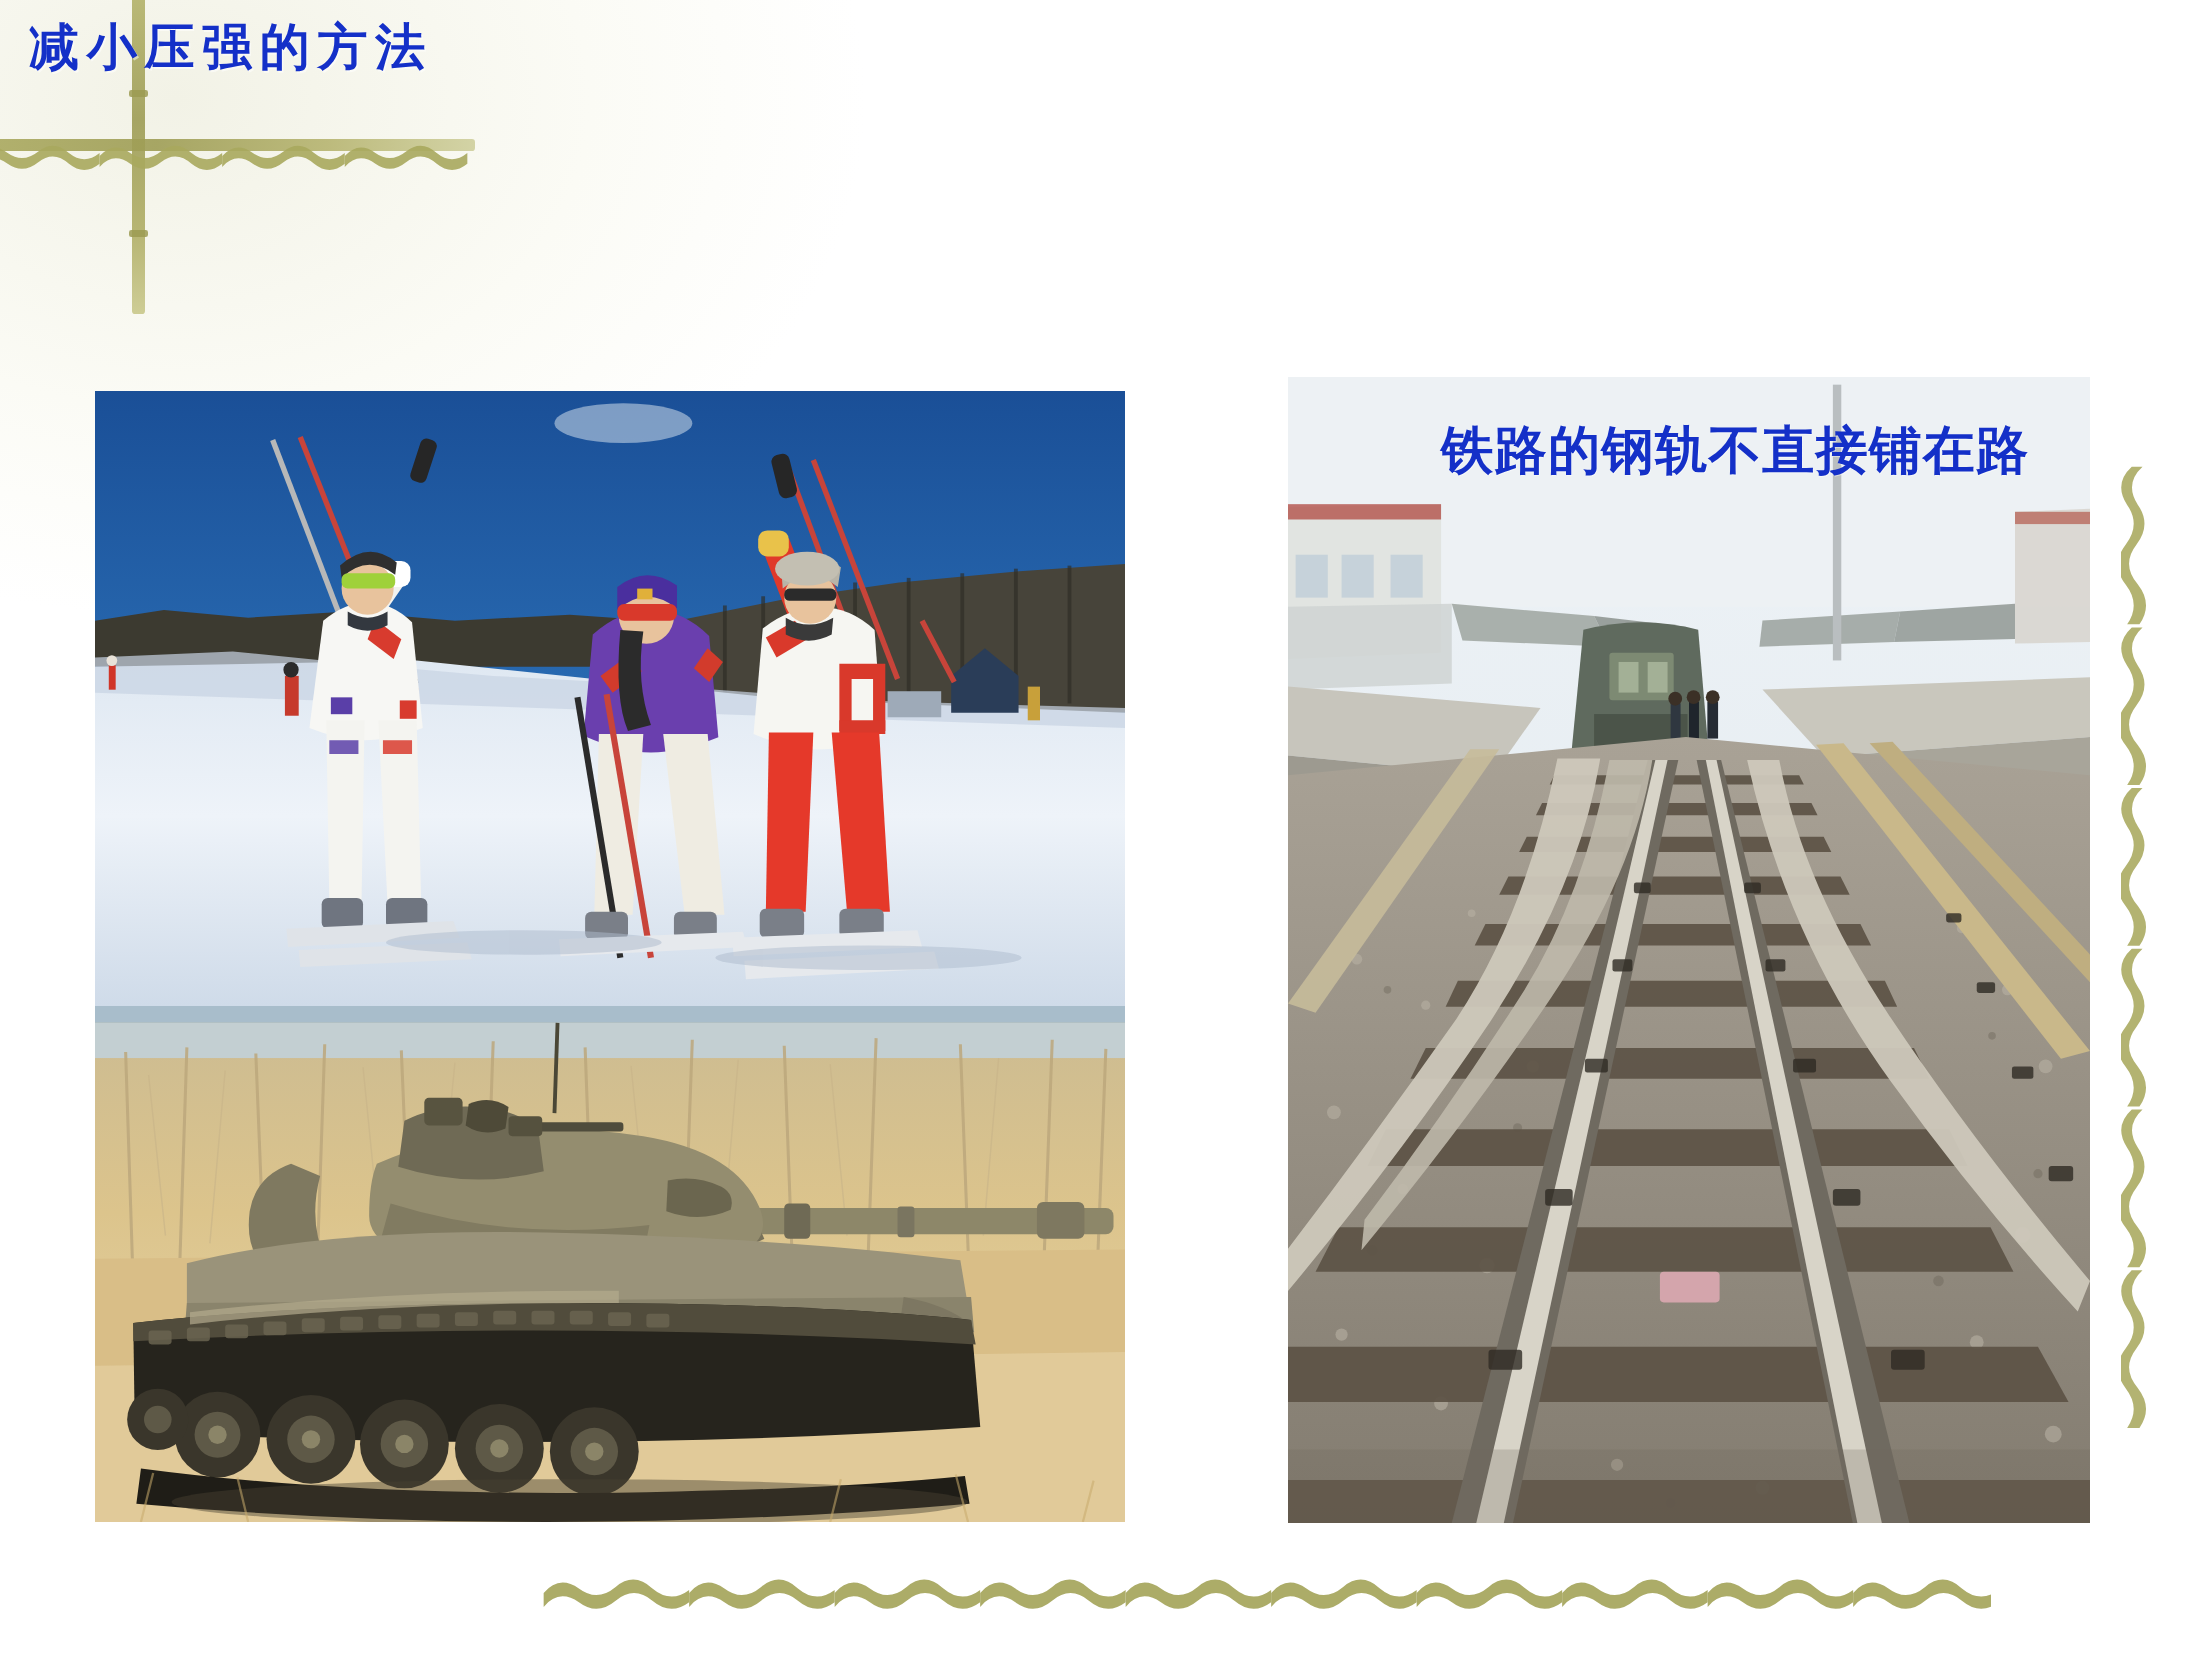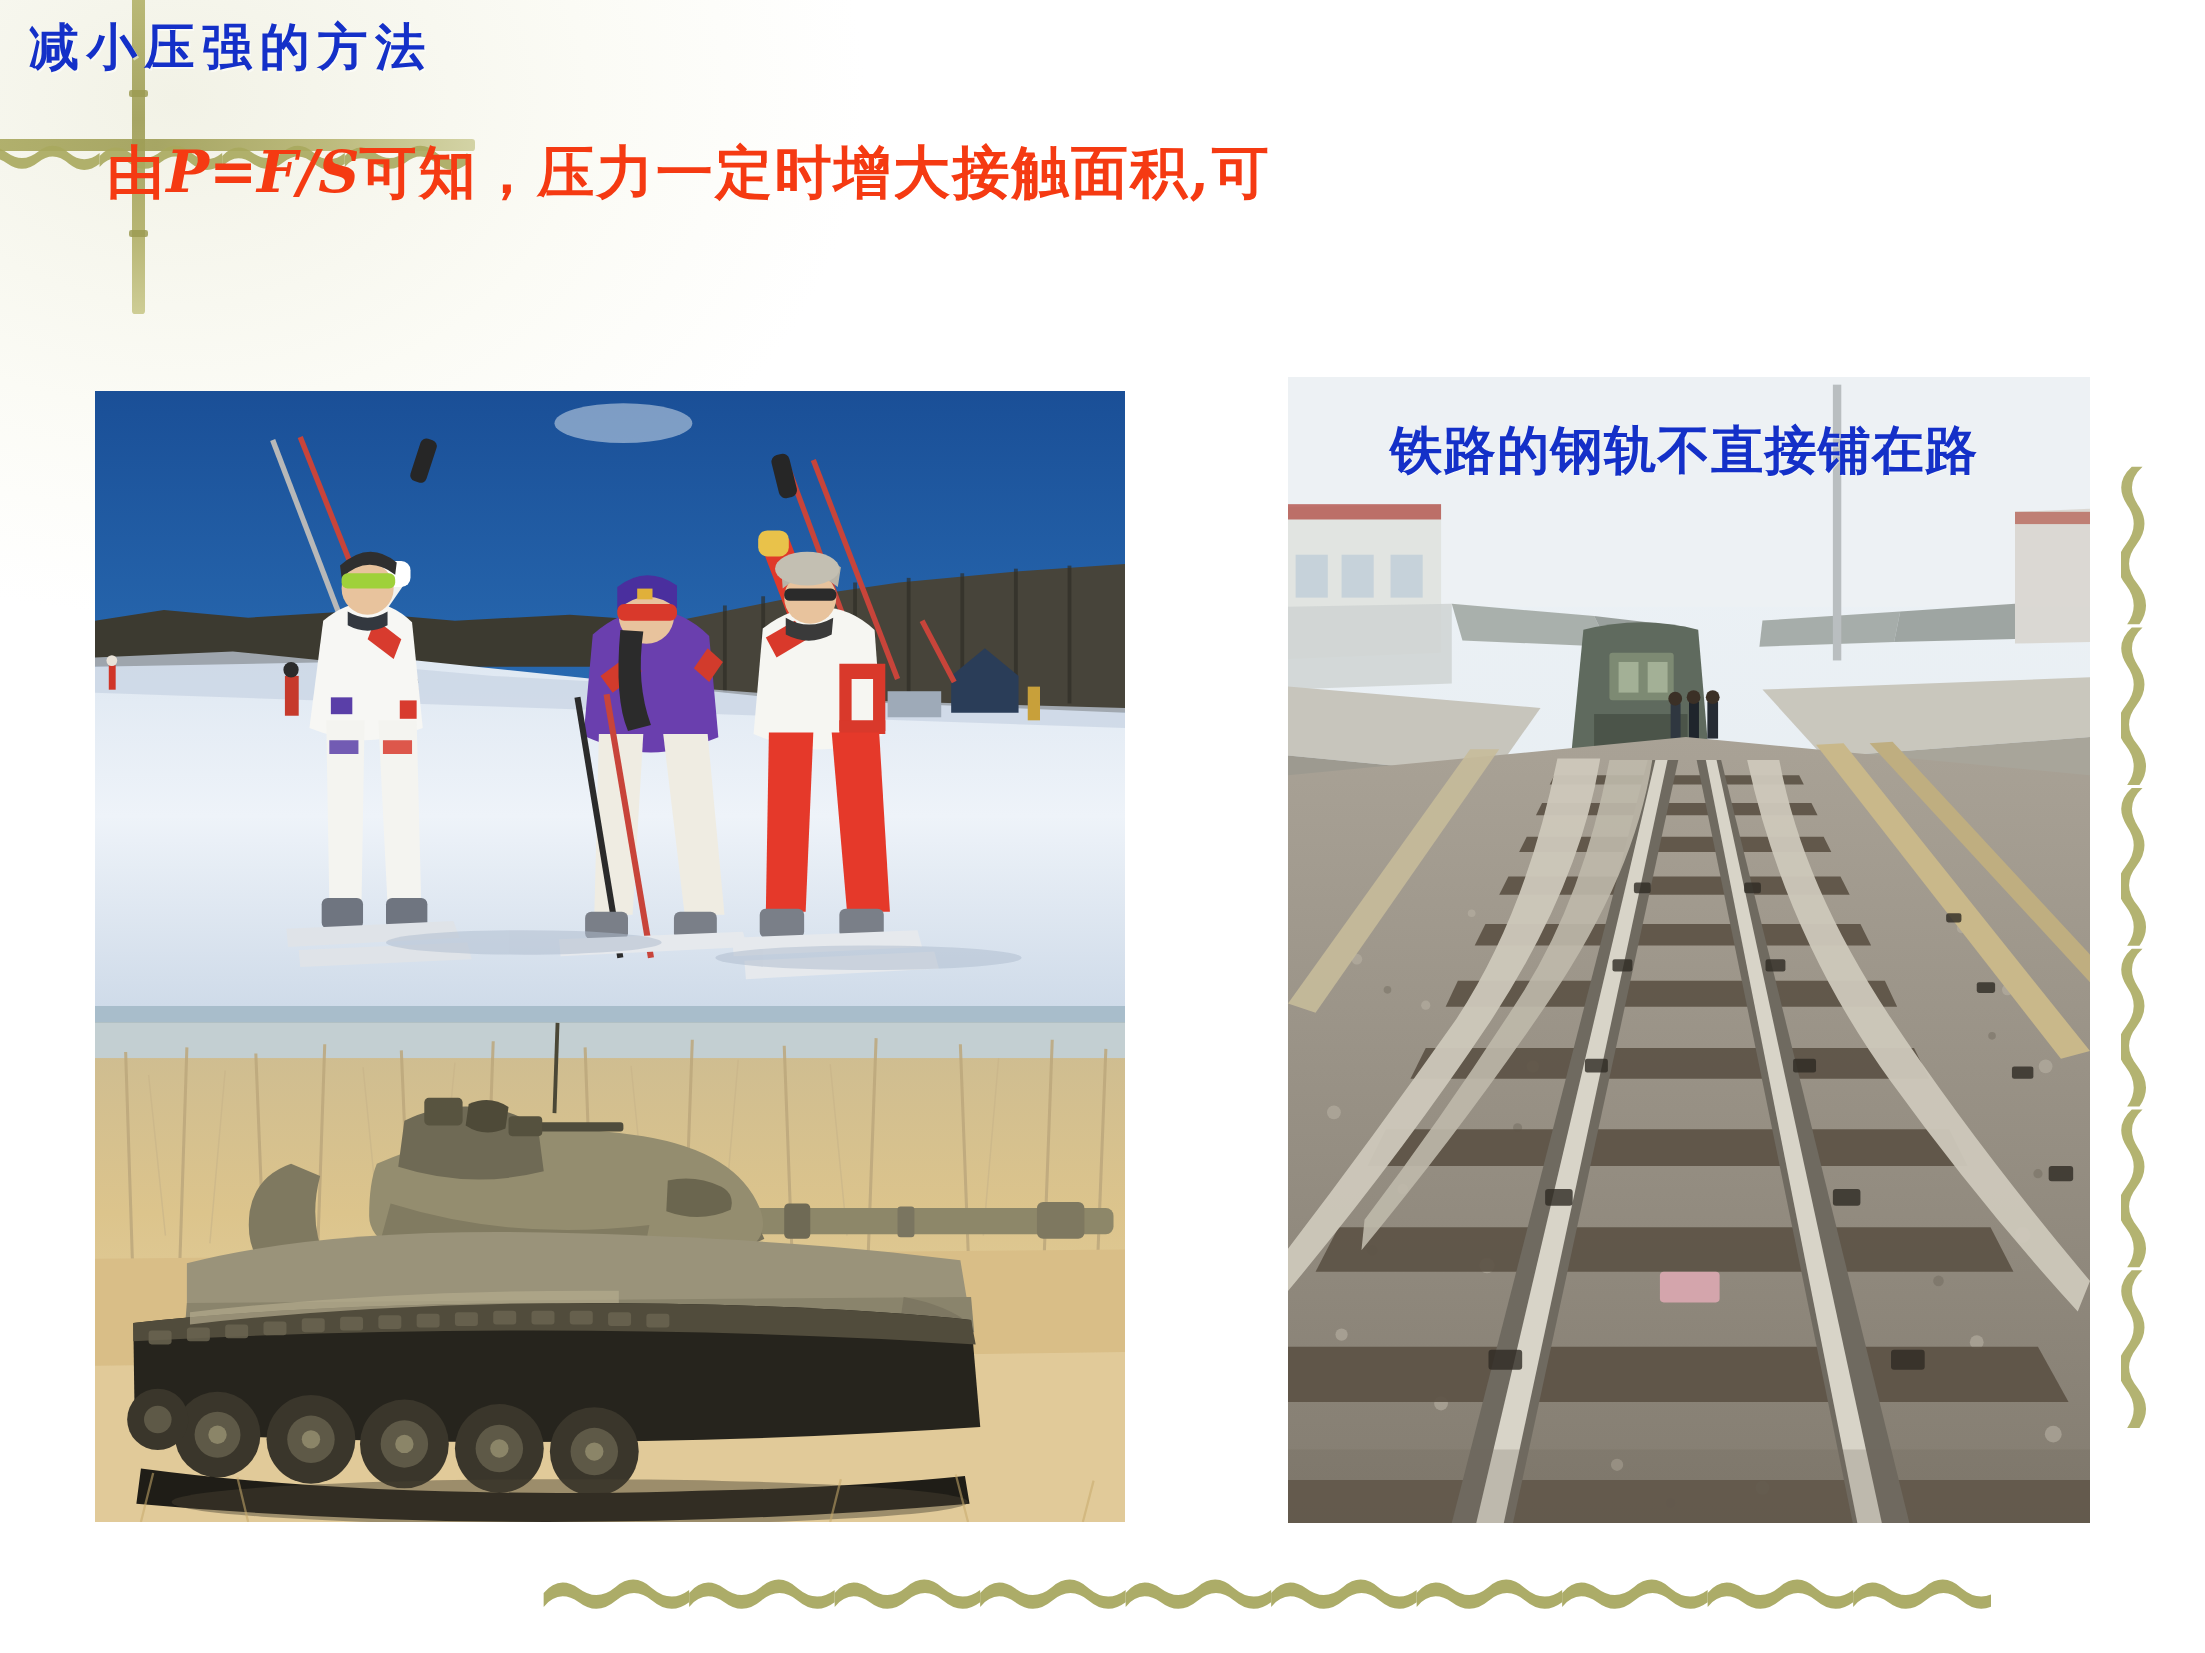--- a/index.html
+++ b/index.html
@@ -62,21 +62,21 @@
     letter-spacing:2.3px;
   }
   #red-line1{left:107px;top:135px;}
   #red-line2{left:107px;top:253px;}
   #red-line1 .formula{
     font-style:italic;font-family:"DejaVu Serif","Liberation Serif",serif;
     letter-spacing:0px;
   }
 
   .caption-blue{
-    position:absolute;left:1267px;top:420px;width:835px;
+    position:absolute;left:1318px;top:420px;width:835px;
     color:#1430c8;
     font-size:52px;font-weight:bold;line-height:1.18;
     font-family:"DejaVu Sans","Liberation Sans",sans-serif;
     letter-spacing:1.5px;
     text-align:center;
     z-index:30;
     text-shadow:0.8px 0.8px 0 rgba(255,255,255,.45);
   }
 
   
@@ -129,23 +129,20 @@
       <path d="M28 220 q-24 22 -6 50 q18 26 -2 52 q-20 26 2 52 q20 26 2 52 l-16 0 q18 -26 -2 -52 q-20 -26 0 -52 q20 -26 2 -52 q-18 -28 6 -50 z"></path>
       <path d="M28 430 q-24 22 -6 50 q18 26 -2 52 q-20 26 2 52 q20 26 2 52 l-16 0 q18 -26 -2 -52 q-20 -26 0 -52 q20 -26 2 -52 q-18 -28 6 -50 z"></path>
       <path d="M28 640 q-24 22 -6 50 q18 26 -2 52 q-20 26 2 52 q20 26 2 52 l-16 0 q18 -26 -2 -52 q-20 -26 0 -52 q20 -26 2 -52 q-18 -28 6 -50 z"></path>
       <path d="M28 850 q-24 22 -6 50 q18 26 -2 52 q-20 26 2 52 q20 26 2 52 l-16 0 q18 -26 -2 -52 q-20 -26 0 -52 q20 -26 2 -52 q-18 -28 6 -50 z"></path>
       <path d="M28 1060 q-24 22 -6 50 q18 26 -2 52 q-20 26 2 52 q20 26 2 52 l-16 0 q18 -26 -2 -52 q-20 -26 0 -52 q20 -26 2 -52 q-18 -28 6 -50 z"></path>
     </g>
   </svg>
 
   <div class="title-blue">减小压强的方法</div>
 
-  <div class="body-red" id="red-line1">
-    <span>由</span><span class="formula">P=F/S</span><span>可知，压力一定时增大接触面积,可</span>
-  </div>
 
 
   <div class="photo" id="photo-ski">
     <svg viewBox="0 0 1345 803" preserveAspectRatio="none">
       <defs>
         <linearGradient id="skySki" x1="0" y1="0" x2="0" y2="1">
           <stop offset="0%" stop-color="#1a4f97"></stop>
           <stop offset="55%" stop-color="#2a6db4"></stop>
           <stop offset="100%" stop-color="#5f95c9"></stop>
         </linearGradient>

